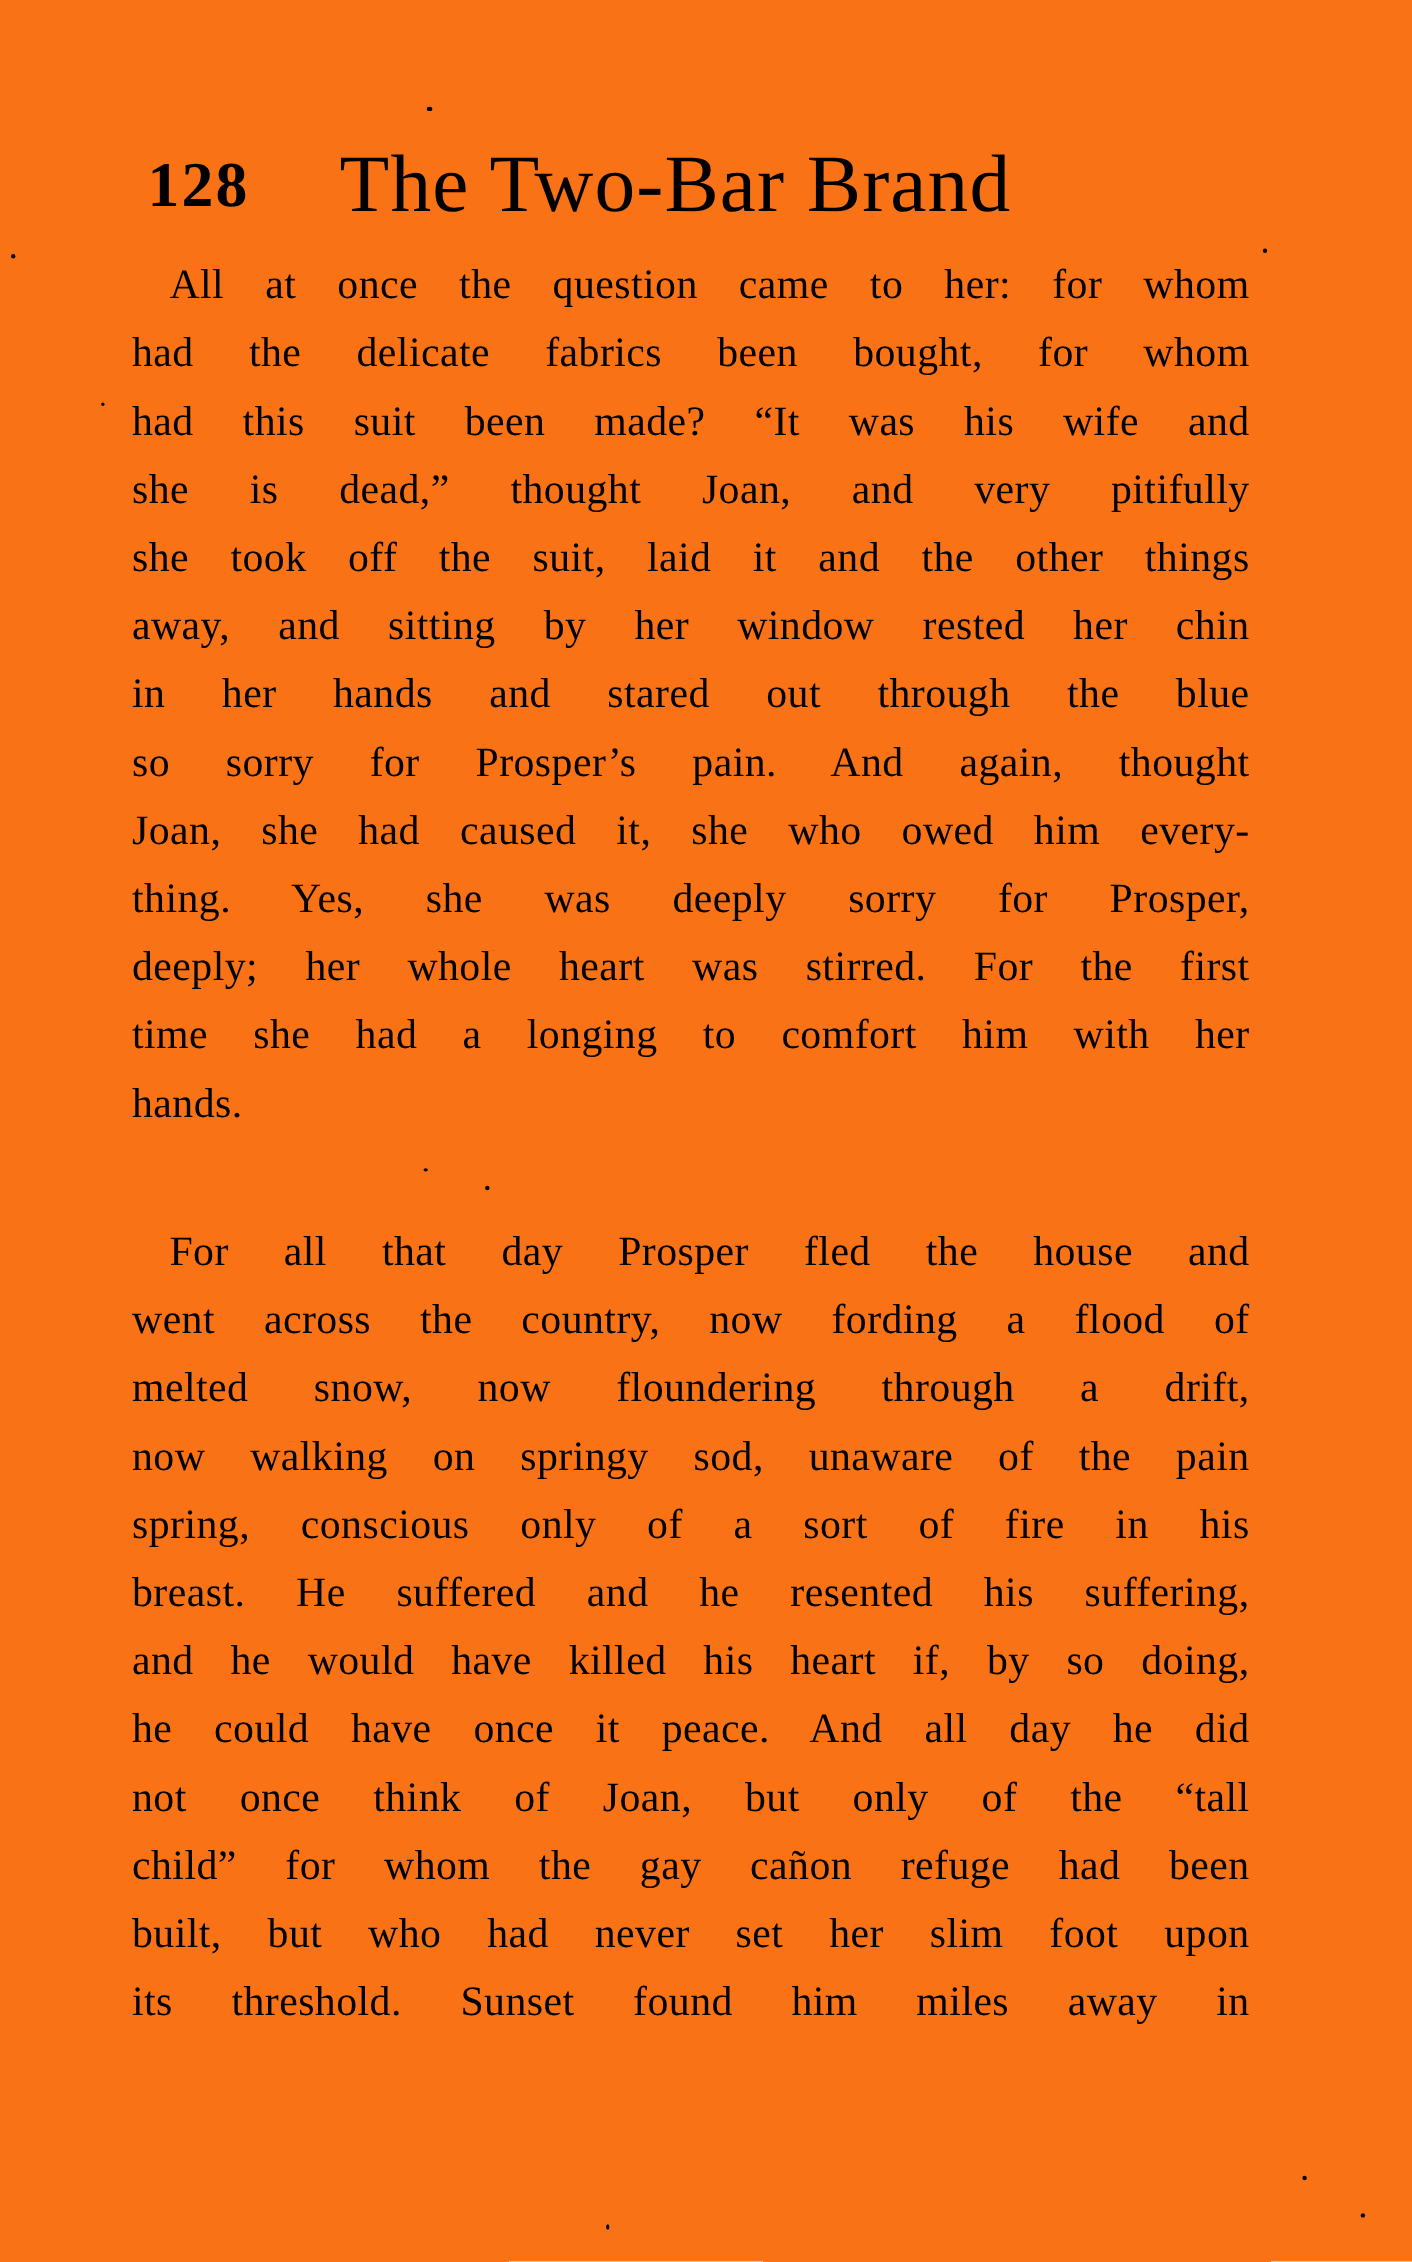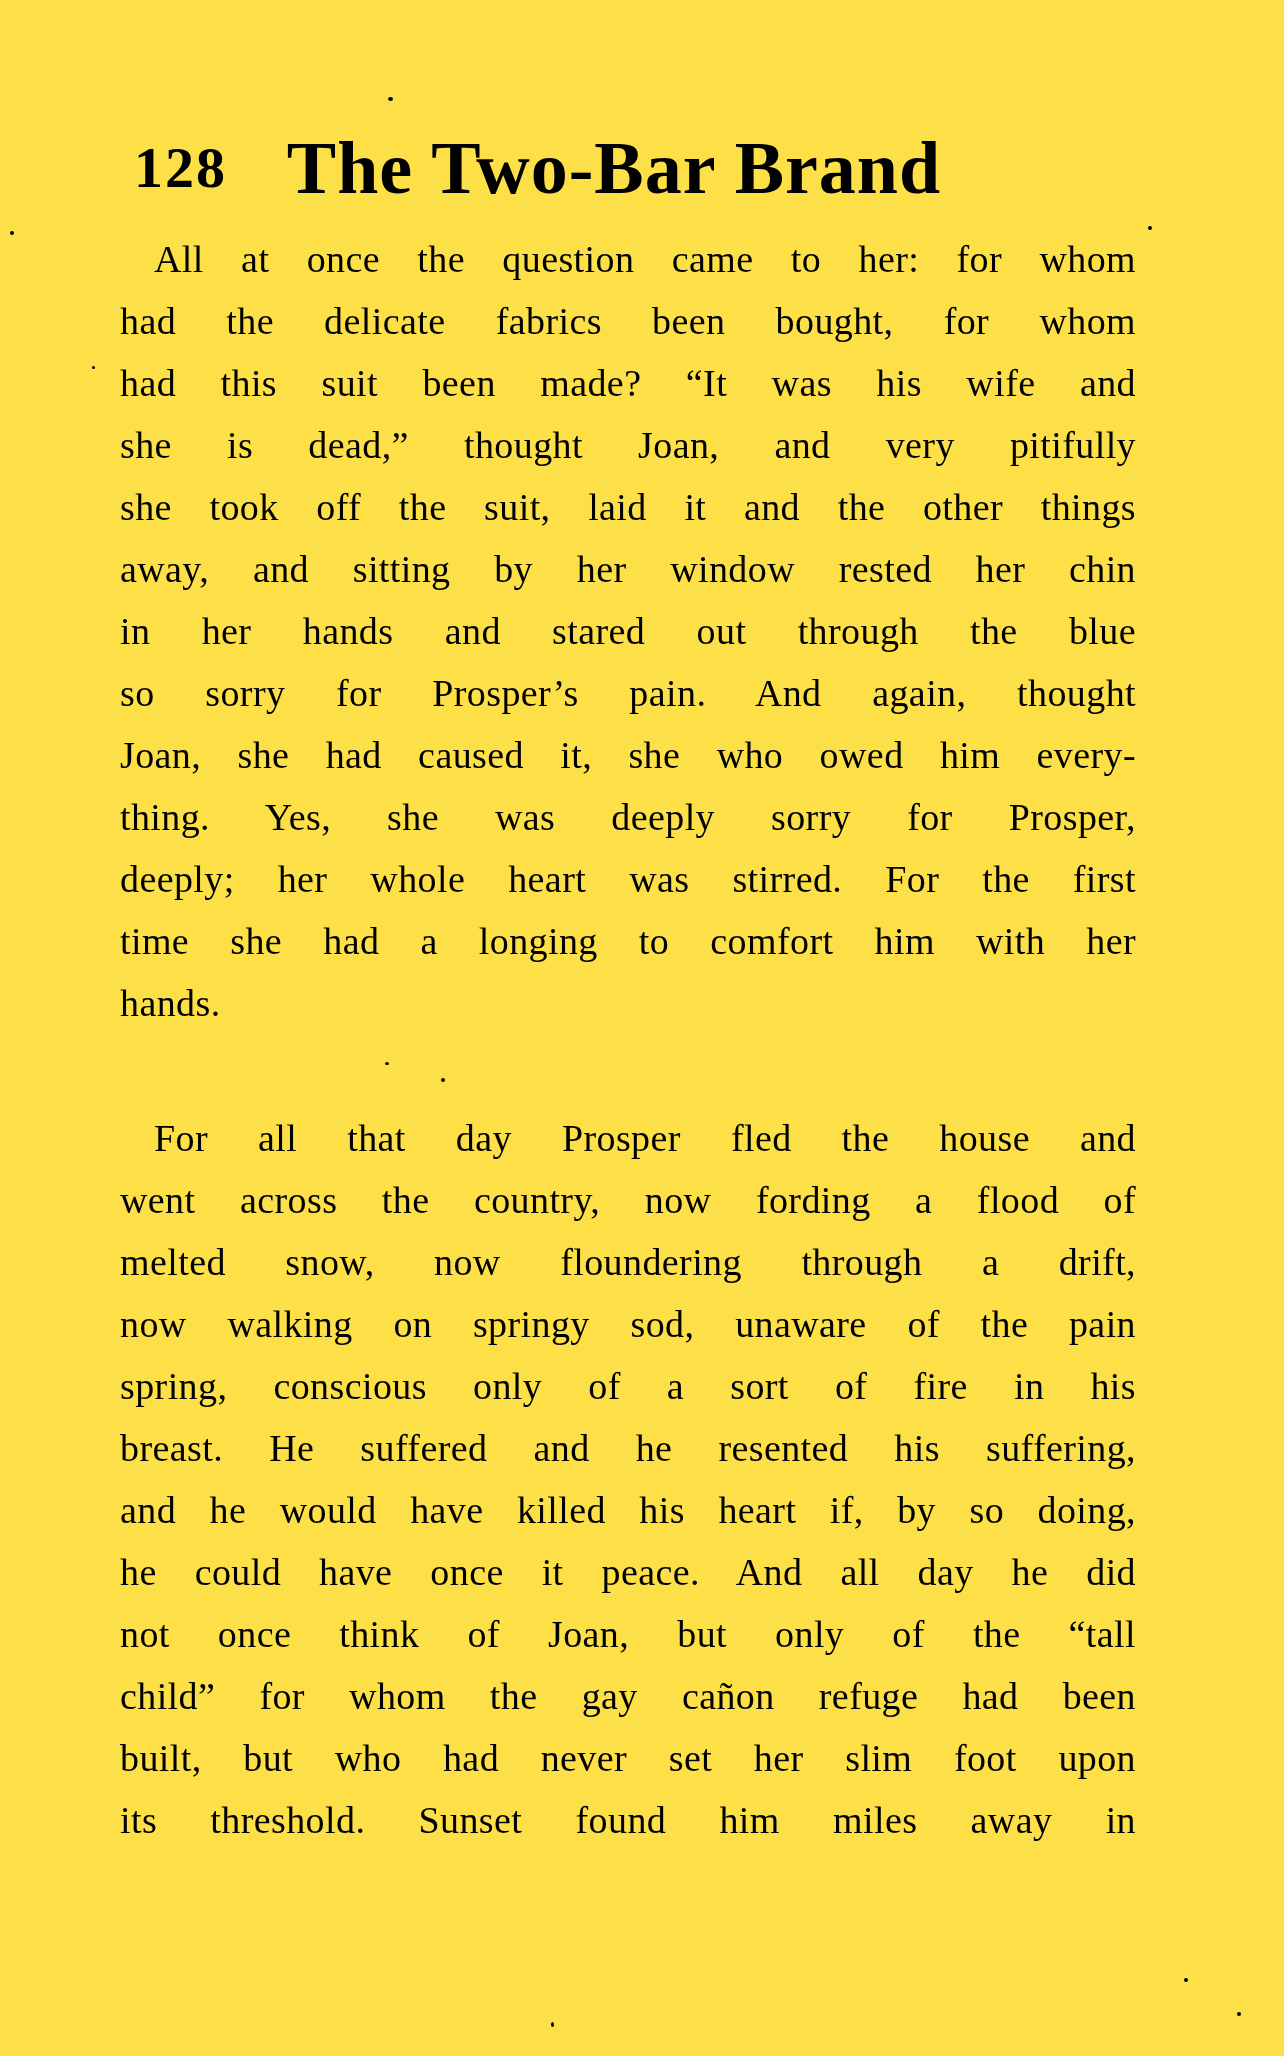--- a/index.html
+++ b/index.html
@@ -9,21 +9,21 @@
     height: 2056px;
     position: relative;
     font-family: "Liberation Serif", "DejaVu Serif", serif;
     color: #000000;
   }
   .page {
     position: absolute;
     left: 0; top: 0;
     width: 1284px;
     height: 2056px;
-    background: #fde047;
+    background: #f97316;
     overflow: hidden;
   }
   .header {
     position: absolute;
     left: 120px;
     top: 126px;
     width: 1016px;
     height: 84px;
   }
   .pagenum {
@@ -36,21 +36,21 @@
     letter-spacing: 2px;
   }
   .title {
     position: absolute;
     left: 0;
     top: 0;
     width: 100%;
     text-align: center;
     font-size: 74px;
     line-height: 84px;
-    font-weight: bold;
+    font-weight: normal;
     letter-spacing: 1px;
     transform: translateX(-14px);
     white-space: nowrap;
   }
   .body-text {
     position: absolute;
     left: 120px;
     top: 228px;
     width: 1016px;
   }

